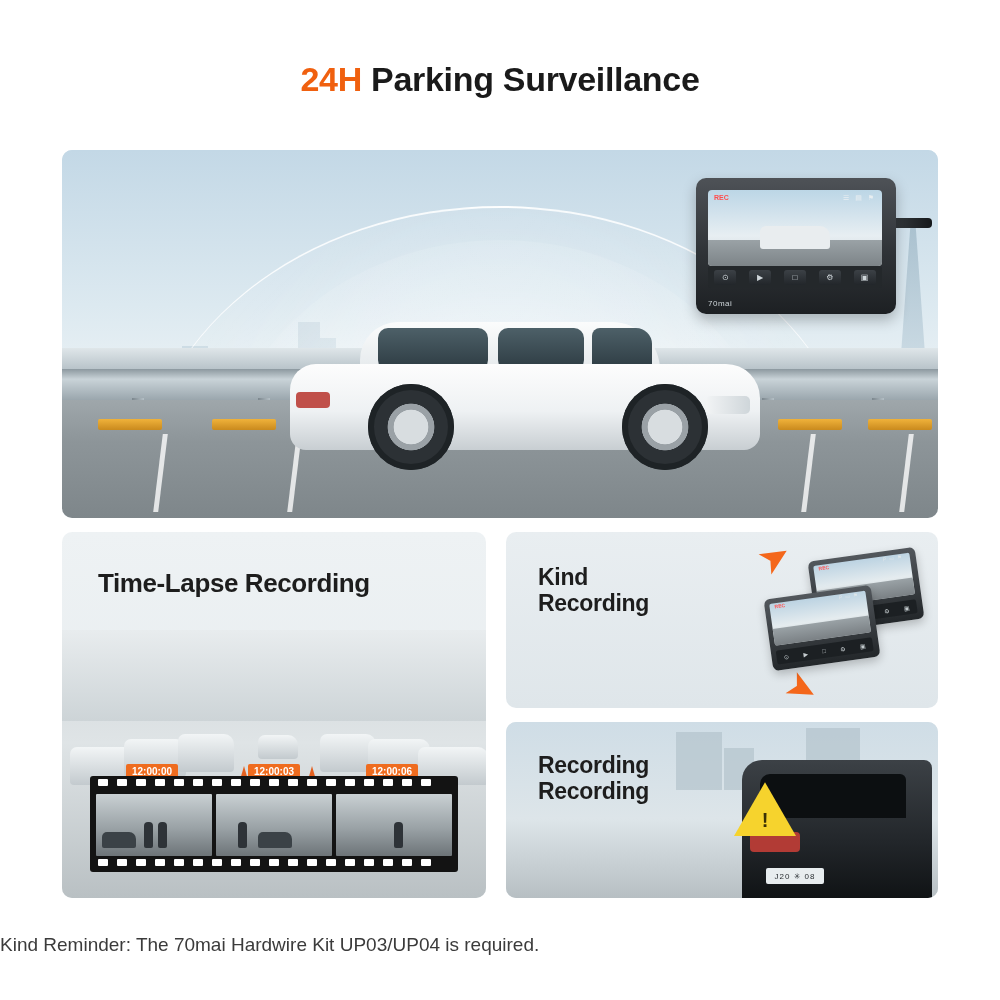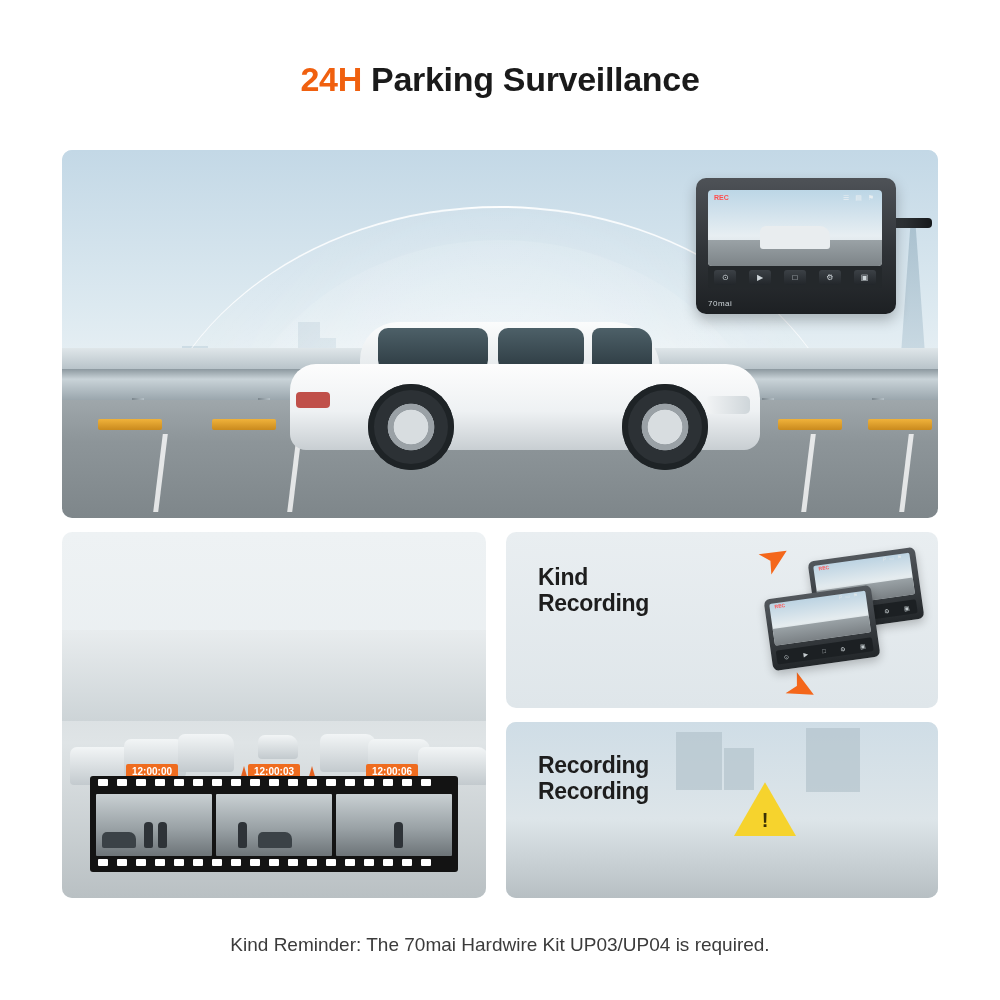--- a/index.html
+++ b/index.html
@@ -276,21 +276,21 @@
     border-radius: 20px 8px 0 0;
   }
   .bc-glass { position:absolute; left:18px; top:14px; right:26px; height:44px; background:#0c0f11; border-radius:10px 6px 0 0;}
   .bc-light { position:absolute; left:8px; top:72px; width:50px; height:20px; background:#b23b35; border-radius:4px;}
   .bc-plate { position:absolute; left:24px; bottom:14px; width:58px; height:16px; background:#e8edef; border-radius:2px;
               font-size:8px; color:#2a2f33; display:flex; align-items:center; justify-content:center; letter-spacing:1px;}
 
   
   .footer {
     position: absolute; left: 0; right: 0; bottom: 44px;
-    text-align: center; font-size: 19px; color: #3b3b3b;
+    font-size: 19px; color: #3b3b3b;
   }
 </style>
 </head>
 <body>
 
 <div class="title">
   <span class="accent">24H</span><span> Parking Surveillance</span>
 </div>
 
 <div class="panel" id="hero">
@@ -356,20 +356,21 @@
       <div class="dc-key">▶</div>
       <div class="dc-key">□</div>
       <div class="dc-key">⚙</div>
       <div class="dc-key">▣</div>
     </div>
     <div class="dc-brand">70mai</div>
   </div>
 </div>
 
 <div class="panel" id="timelapse">
+  <div class="tl-title">Time-Lapse Recording</div>
 
   <div class="garage">
     <div class="garage-ceiling"></div>
     <div class="gcar" style="left:8px;  bottom:42%; width:74px;"></div>
     <div class="gcar" style="left:62px; bottom:45%;"></div>
     <div class="gcar" style="left:116px;bottom:47%; width:56px;"></div>
     <div class="gcar" style="left:196px;bottom:52%; width:40px; height:24px;"></div>
     <div class="gcar" style="left:258px;bottom:47%; width:56px;"></div>
     <div class="gcar" style="left:306px;bottom:45%;"></div>
     <div class="gcar" style="left:356px;bottom:42%; width:70px;"></div>
@@ -488,15 +489,20 @@
 
   <div class="col-title">
     <span>Recording</span><br>
     <span>Recording</span>
   </div>
 
   <div class="warn">
     <span>!</span>
   </div>
 
+  <div class="black-car">
+    <div class="bc-glass"></div>
+    <div class="bc-light"></div>
+    <div class="bc-plate">J20 ✳ 08</div>
+  </div>
 </div>
 
 <div class="footer">Kind Reminder: The 70mai Hardwire Kit UP03/UP04 is required.</div>
 
 </body></html>

